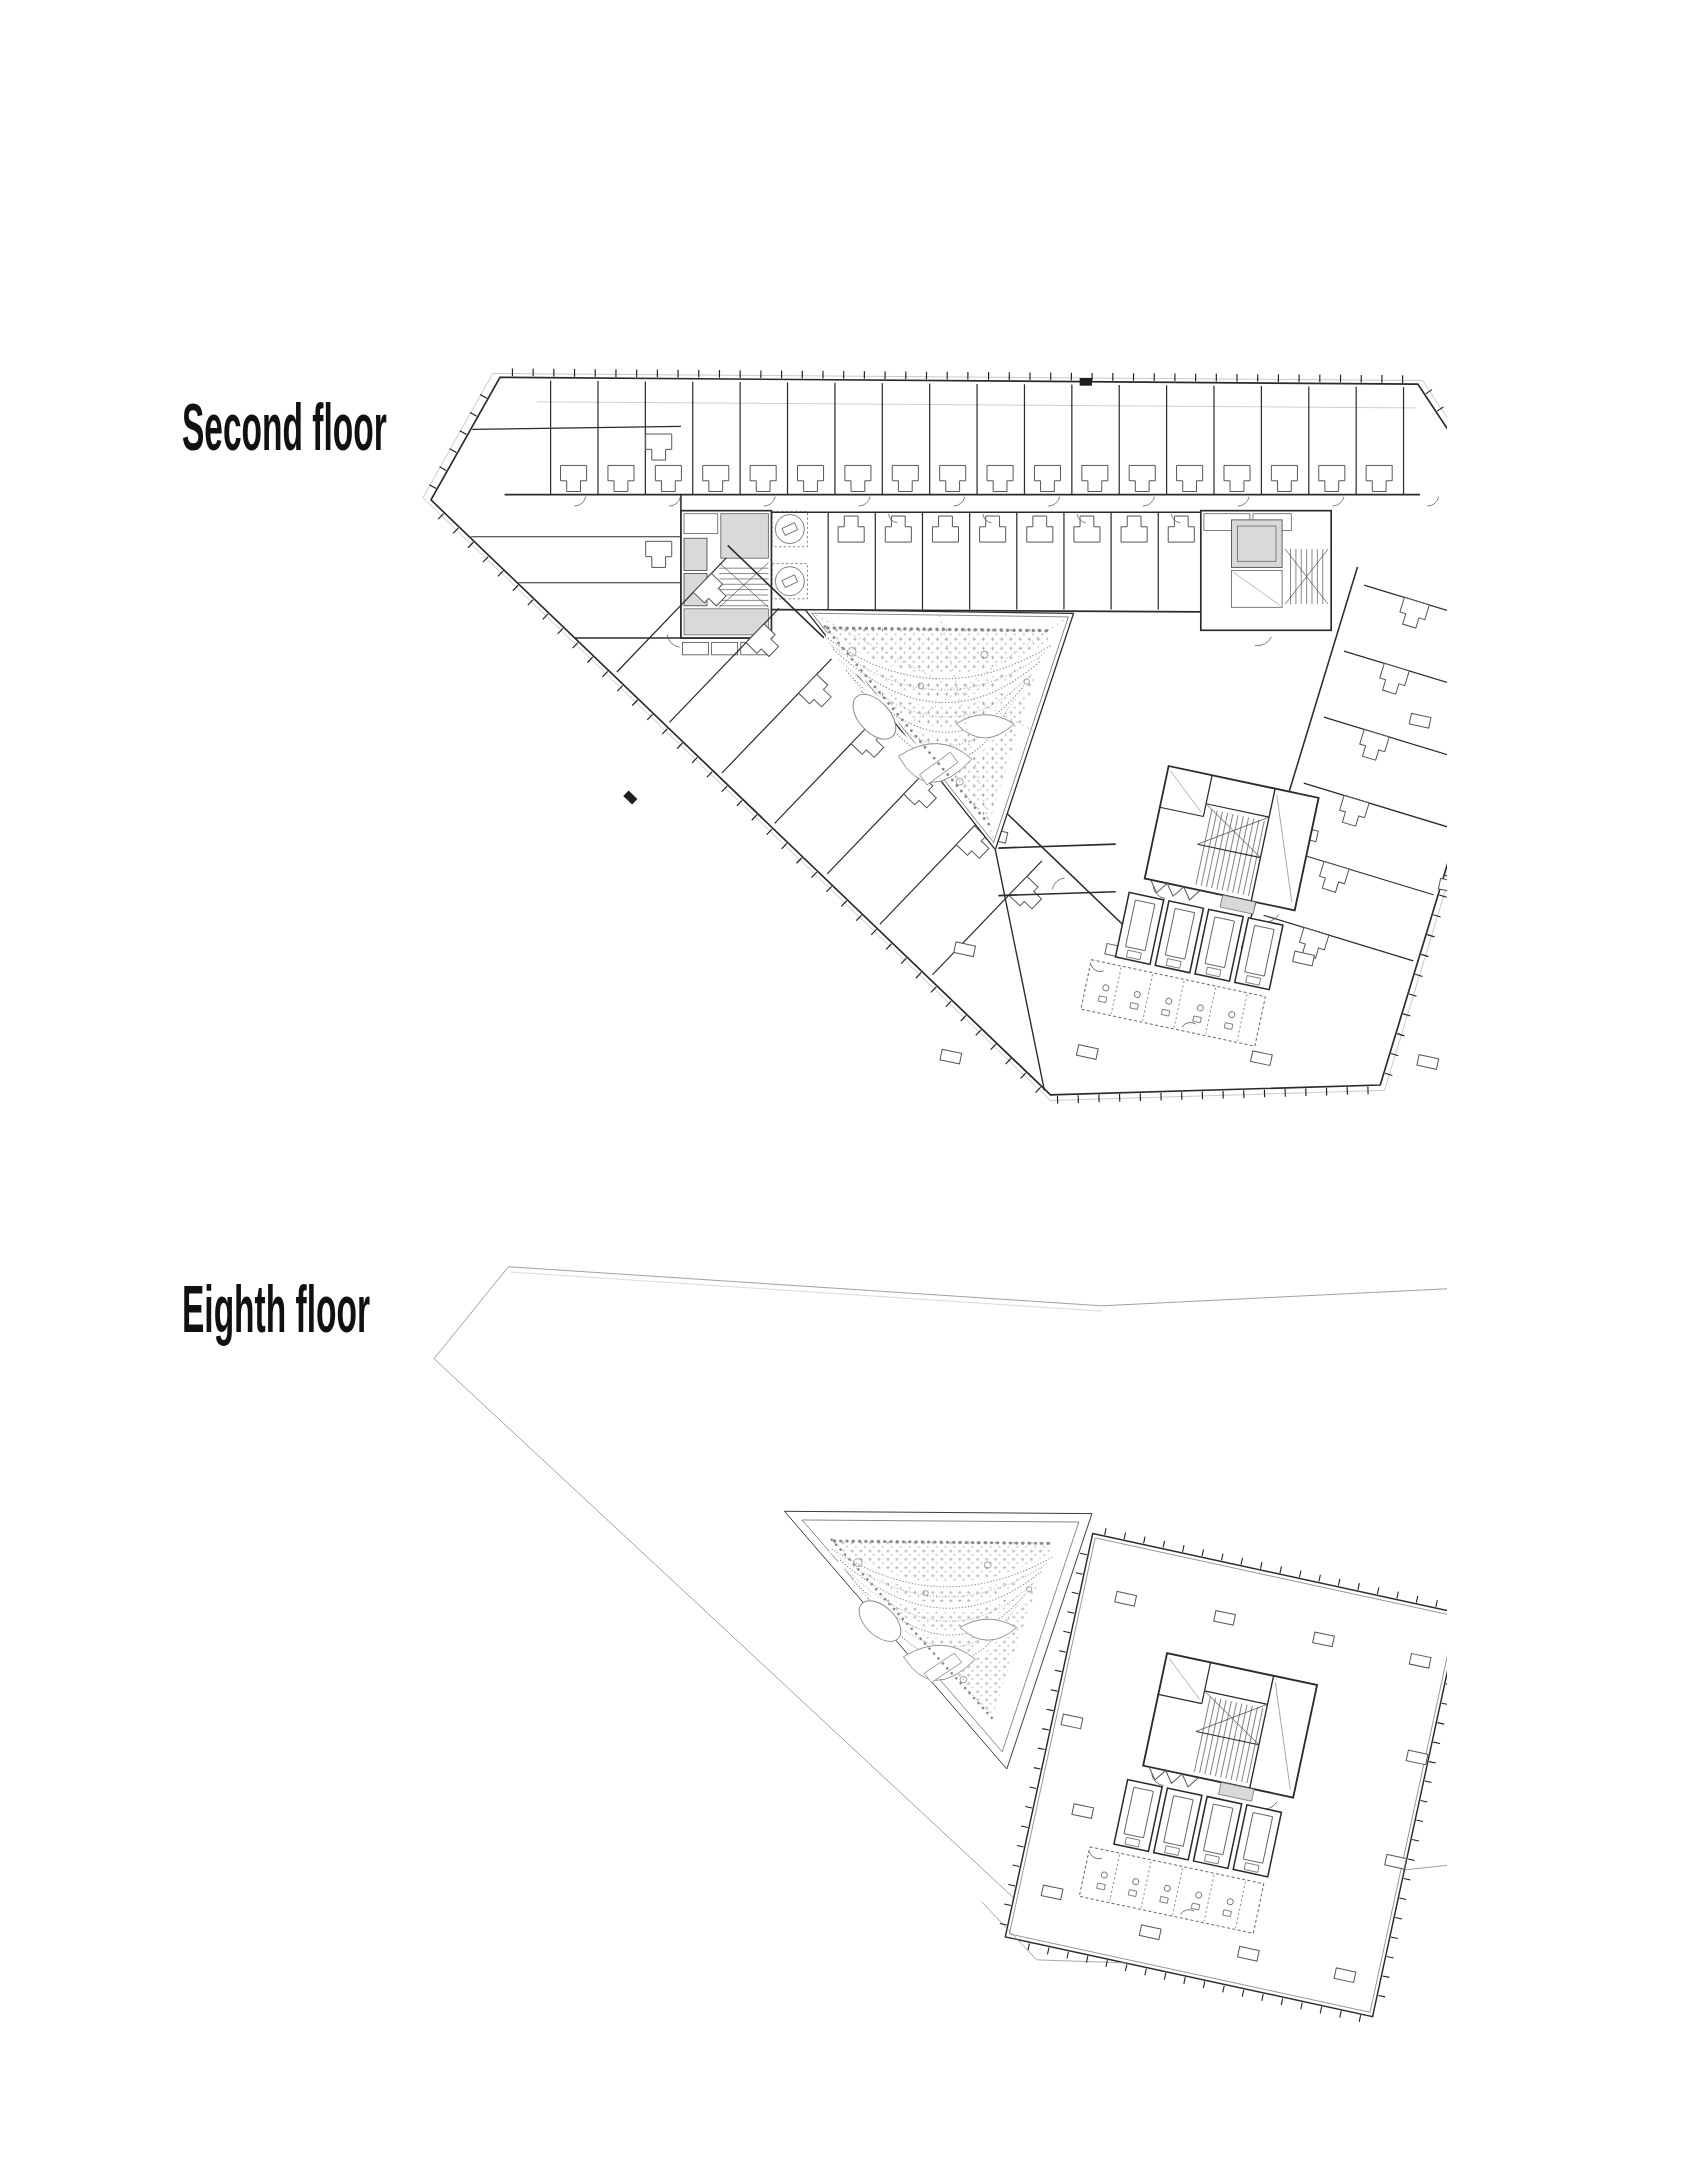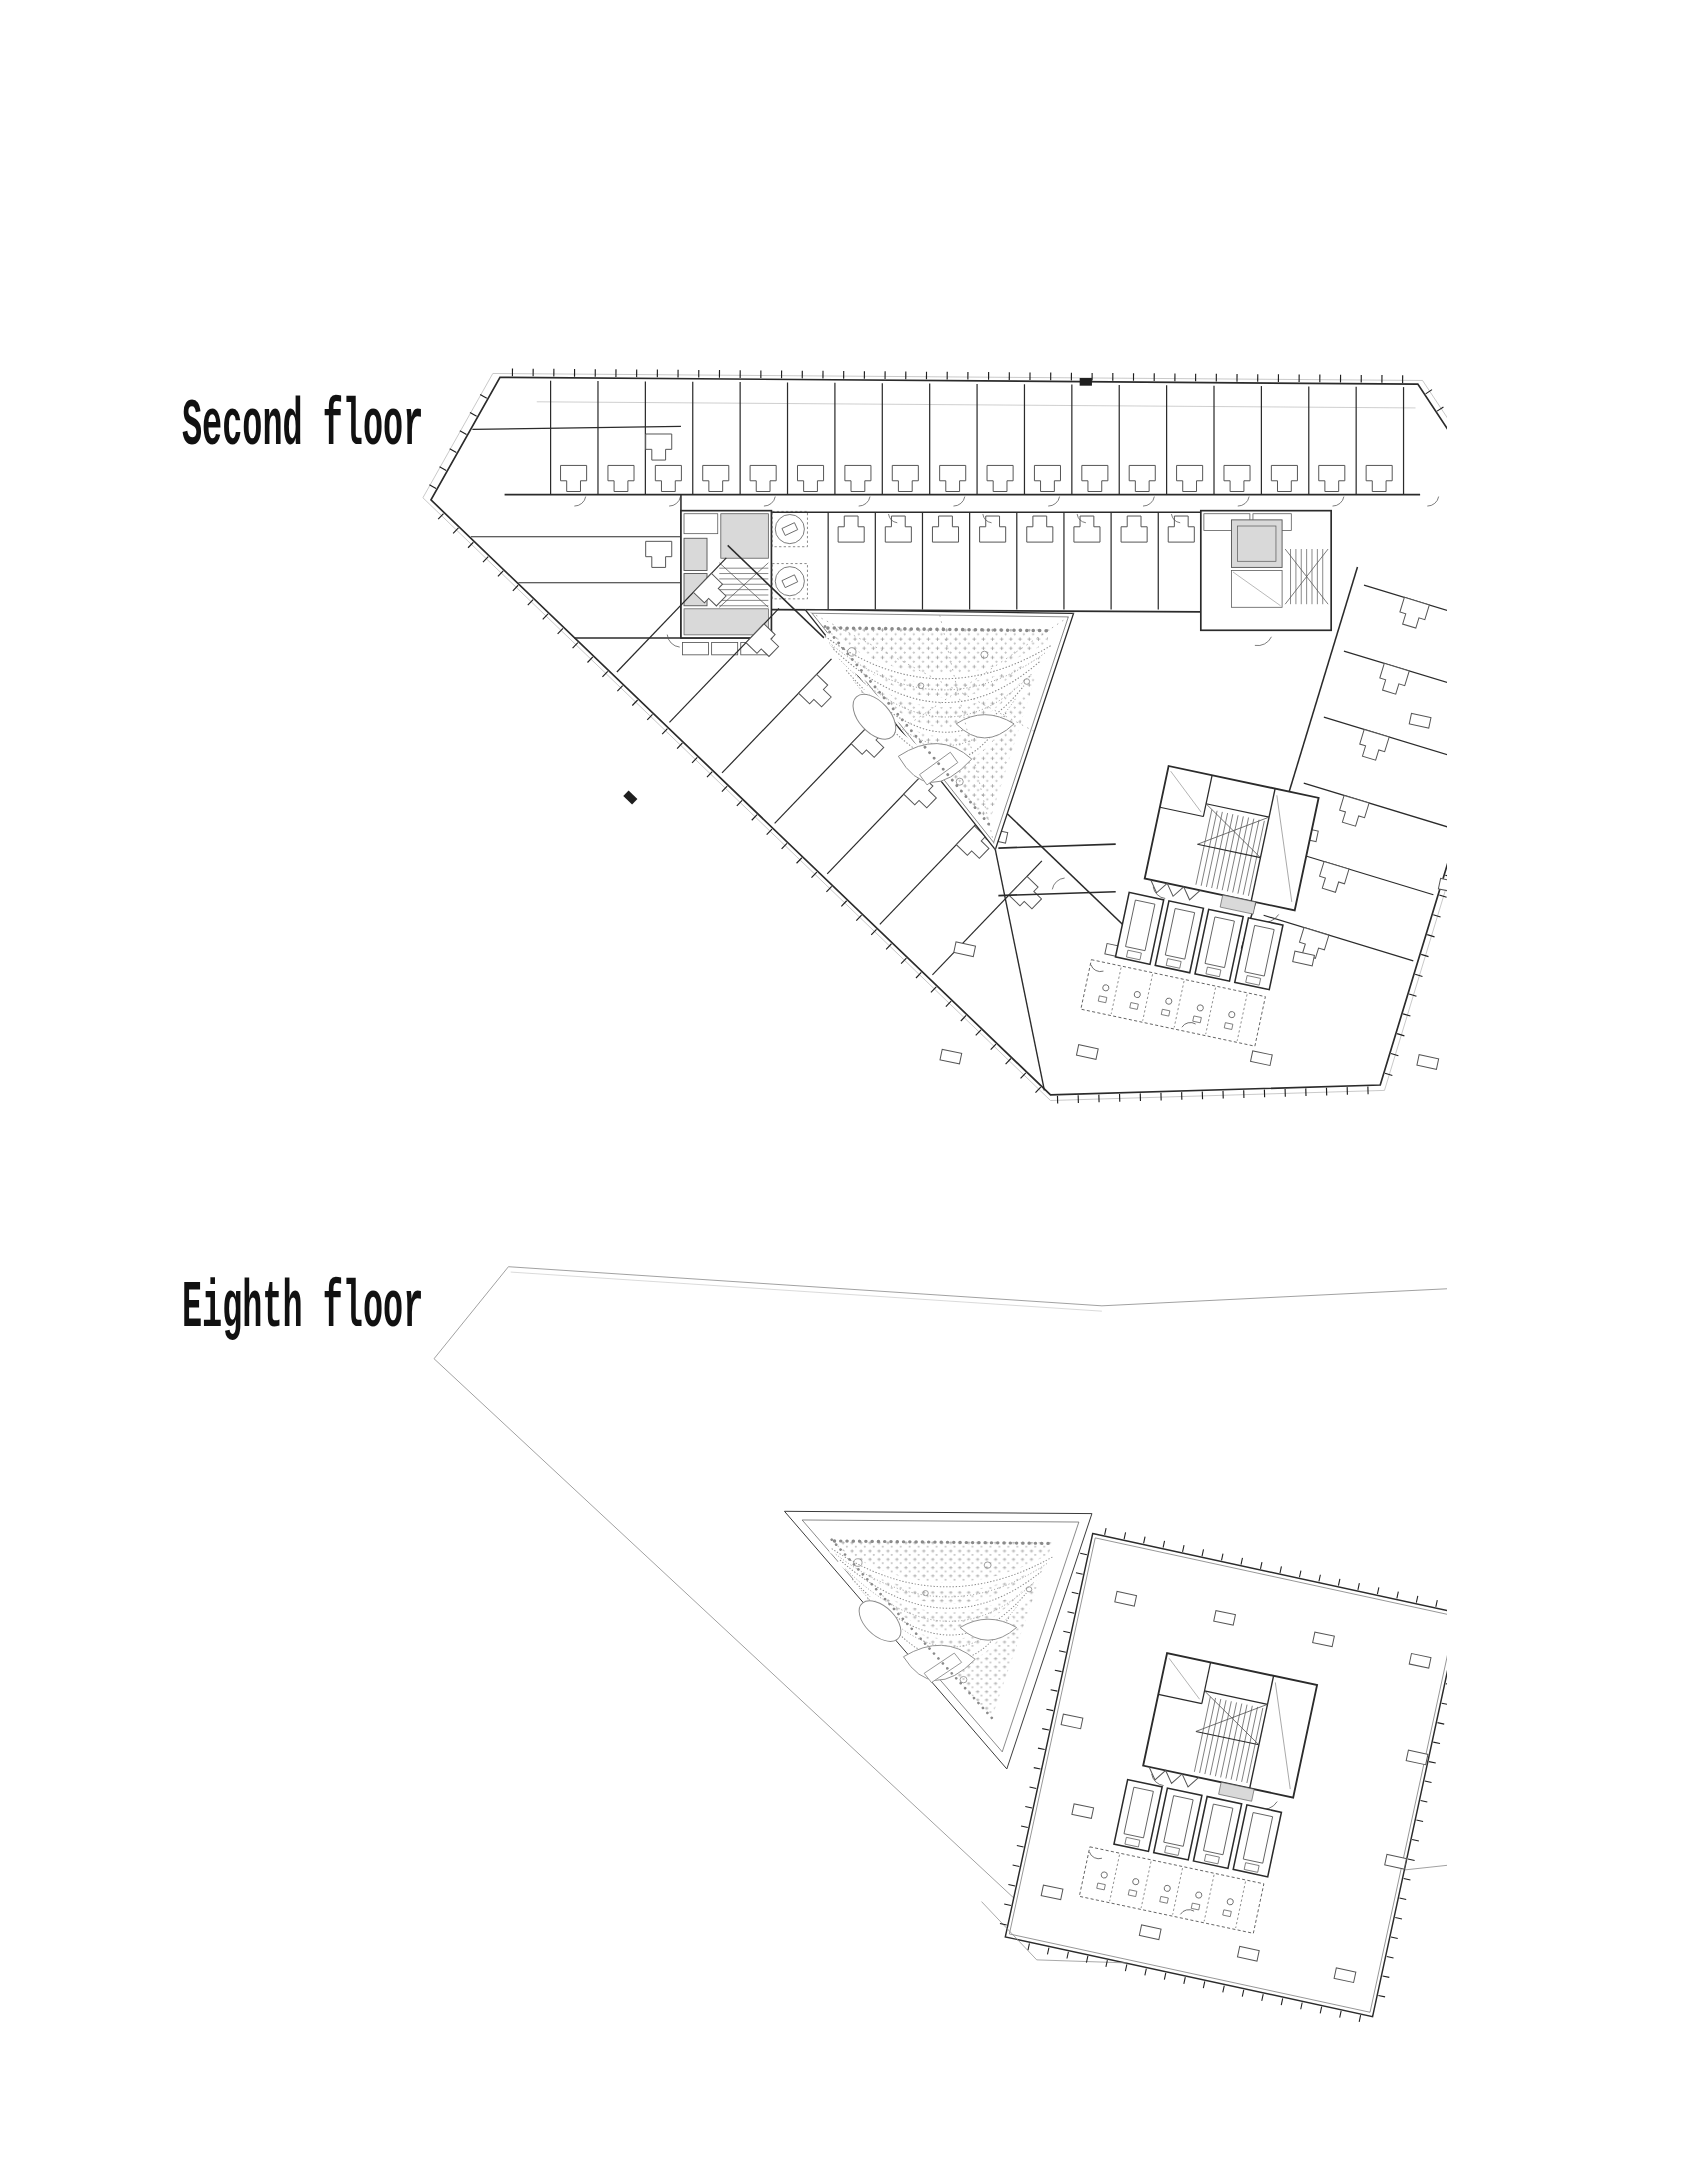--- a/index.html
+++ b/index.html
@@ -1,21 +1,21 @@
 <!DOCTYPE html>
 <html style="--bg: #ffffff; --ink: #1f1f1f; --wall: #2b2b2b; --med: #555555; --light: #8c8c8c; --faint: #b9b9b9; --fillgray: #d9d9d9; --text: #111111;font-size:12.3px"><head>
 <meta charset="utf-8">
 <style>
   :root{
     --bg:#ffffff; --ink:#1f1f1f; --wall:#2b2b2b; --med:#555555;
     --light:#8c8c8c; --faint:#b9b9b9; --fillgray:#d9d9d9; --text:#111111;
   }
   html,body{margin:0;padding:0;background:#fff;}
   .page{position:relative;width:1447px;height:2183px;background:var(--bg);overflow:hidden;
-        font-family:Liberation Mono, monospace;}
+        font-family:Liberation Sans, sans-serif;}
   .floor-title{position:absolute;margin:0;font-size:67px;font-weight:700;color:var(--text);
         letter-spacing:0px;transform:scale(0.5,1);transform-origin:left top;white-space:nowrap;}
   #title-second{left:182px;top:388px;}
   #title-eighth{left:182px;top:1270px;}
   svg.plan{position:absolute;left:0;top:0;width:1687px;height:2183px;}
 </style>
 </head>
 <body>
 
 <div class="page">

